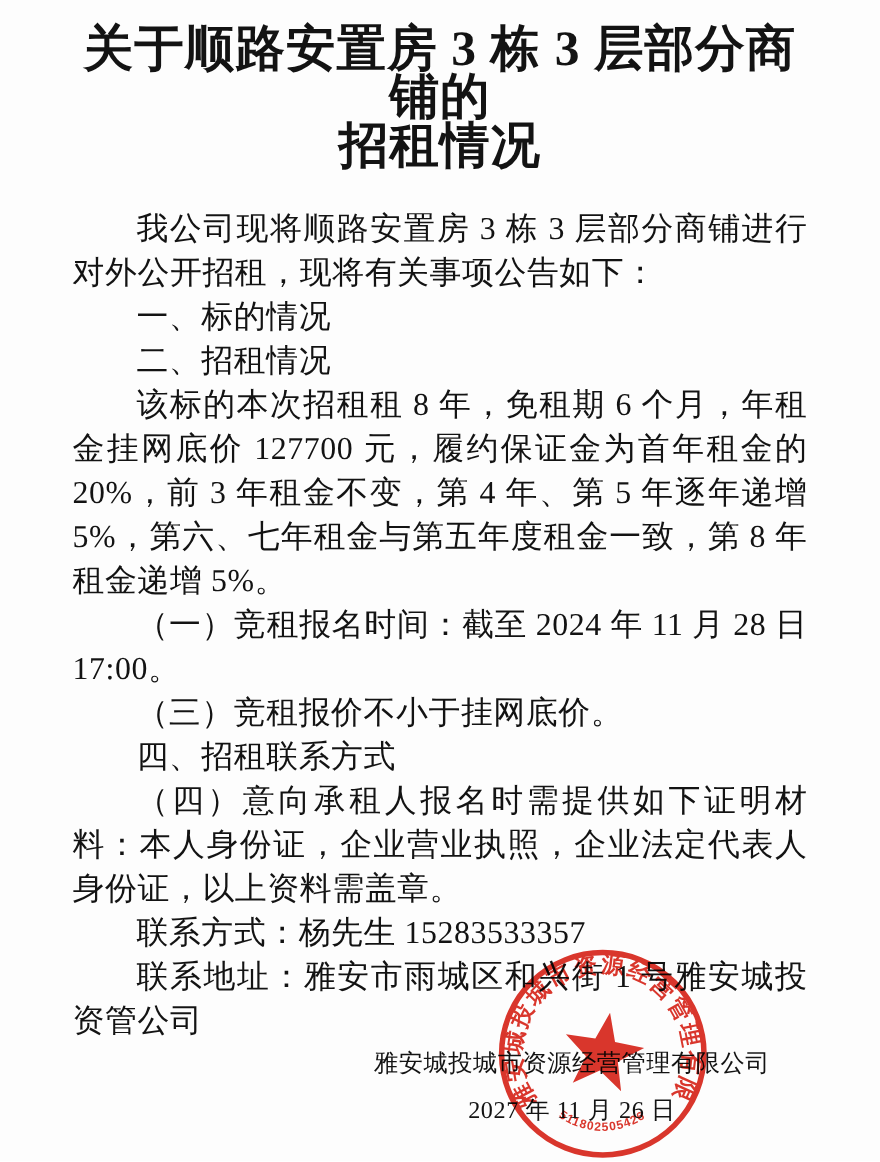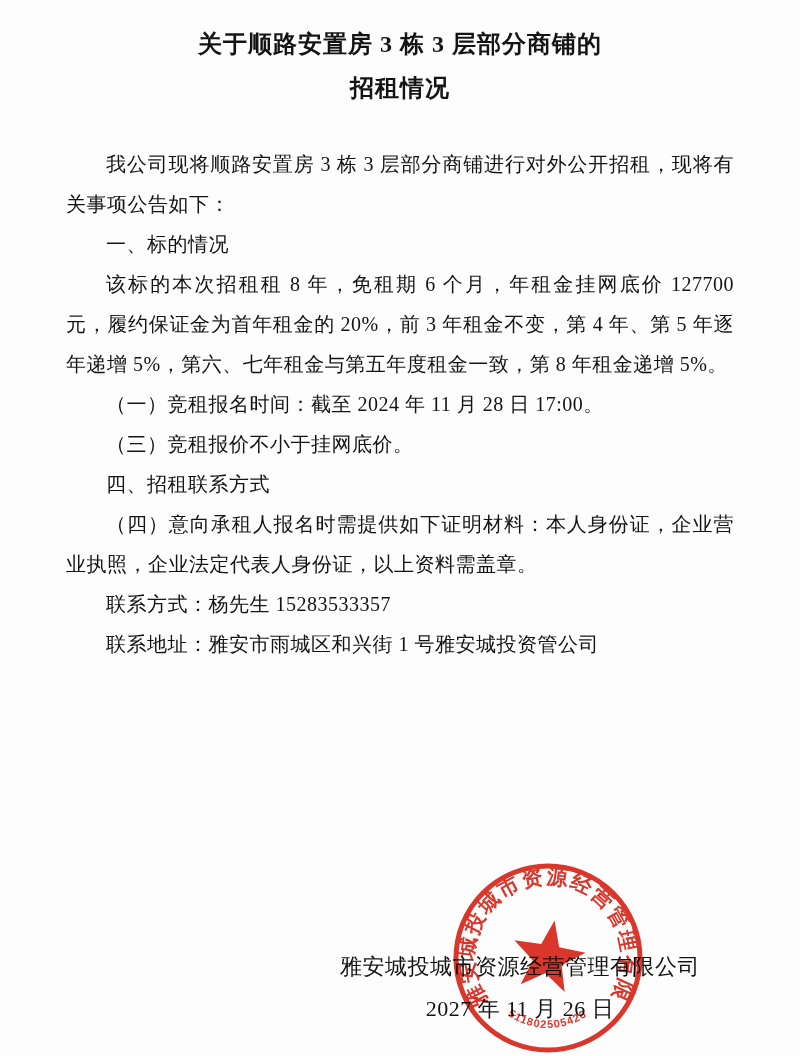--- a/index.html
+++ b/index.html
@@ -16,31 +16,31 @@
     overflow: hidden;
     font-family: "Liberation Serif", "DejaVu Serif", serif;
     color: #131313;
   }
   .content {
     padding: 12px 66px 0 66px;
   }
   .doc-title {
     margin: 10px 0 34px 0;
     text-align: center;
-    font-size: 24px;
+    font-size: 45px;
     line-height: 44px;
     font-weight: bold;
     letter-spacing: 1px;
   }
   .doc-title .title-line {
     display: block;
   }
   .para {
     margin: 0;
-    font-size: 20px;
+    font-size: 29px;
     line-height: 40px;
     text-indent: 2em;
     text-align: justify;
     letter-spacing: 0.5px;
   }
   .footer {
     position: absolute;
     top: 946px;
     left: 328px;
     width: 384px;
@@ -87,20 +87,21 @@
 
     <h1 class="doc-title">
       <span class="title-line">关于顺路安置房 3 栋 3 层部分商铺的</span>
       <span class="title-line">招租情况</span>
     </h1>
 
     <p class="para">我公司现将顺路安置房 3 栋 3 层部分商铺进行对外公开招租，现将有关事项公告如下：</p>
 
     <p class="para">一、标的情况</p>
 
+    <p class="para">二、招租情况</p>
     <p class="para">该标的本次招租租 8 年，免租期 6 个月，年租金挂网底价 127700 元，履约保证金为首年租金的 20%，前 3 年租金不变，第 4 年、第 5 年逐年递增 5%，第六、七年租金与第五年度租金一致，第 8 年租金递增 5%。</p>
 
     <p class="para">（一）竞租报名时间：截至 2024 年 11 月 28 日 17:00。</p>
     <p class="para">（三）竞租报价不小于挂网底价。</p>
     <p class="para">四、招租联系方式</p>
 
     <p class="para">（四）意向承租人报名时需提供如下证明材料：本人身份证，企业营业执照，企业法定代表人身份证，以上资料需盖章。</p>
     <p class="para">联系方式：杨先生 15283533357</p>
     <p class="para">联系地址：雅安市雨城区和兴街 1 号雅安城投资管公司</p>
 

